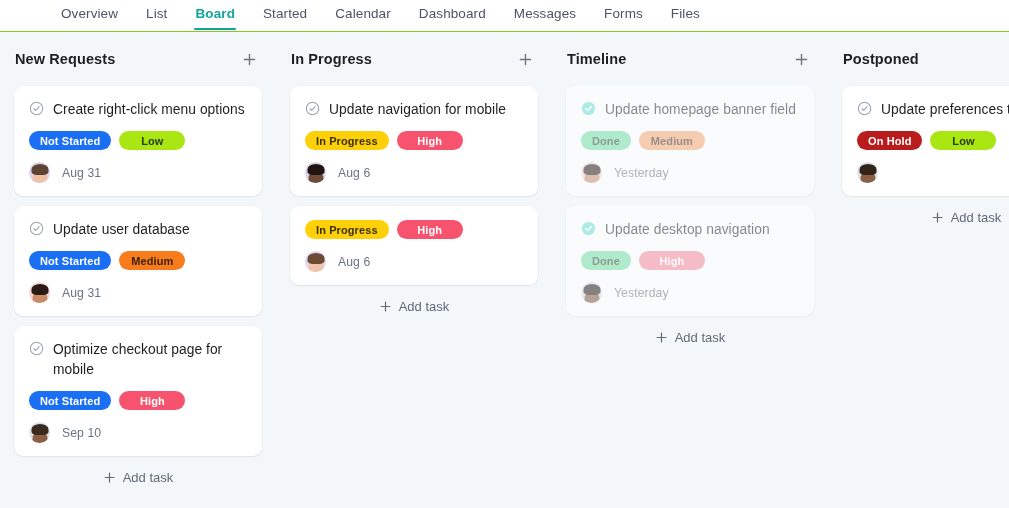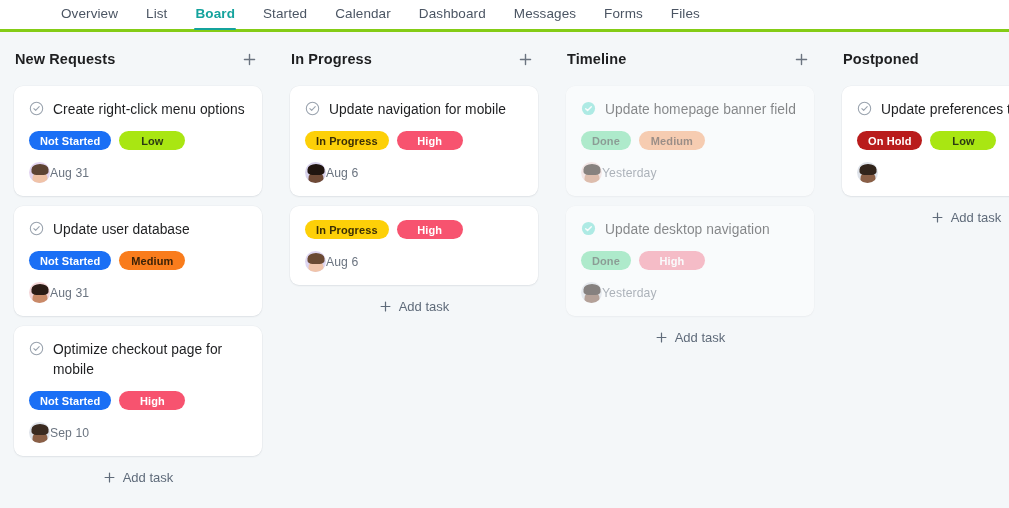--- a/index.html
+++ b/index.html
@@ -18,21 +18,21 @@
   }
 
   
   .topnav {
     height: 32px;
     background: #ffffff;
     display: flex;
     align-items: flex-start;
     padding-left: 47px;
     gap: 0px;
-    border-bottom: 3px solid #84cc16;
+    border-bottom: 1px solid #84cc16;
   }
 
   .nav-tab {
     position: relative;
     font-size: 13.5px;
     color: #4b5563;
     padding: 6px 14px 9px 14px;
     cursor: pointer;
     white-space: nowrap;
     letter-spacing: 0.1px;
@@ -119,21 +119,21 @@
     align-items: center;
     justify-content: center;
     font-size: 11px;
     font-weight: 700;
     padding: 0 11px;
     white-space: nowrap;
     letter-spacing: 0.1px;
   }
   .tag.w-wide { min-width: 66px; }
 
-  .meta { display: flex; align-items: center; gap: 0; }
+  .meta { display: flex; align-items: center; gap: 12px; }
 
   .avatar {
     width: 21px; height: 21px;
     border-radius: 50%;
     flex: 0 0 auto;
     position: relative;
     overflow: hidden;
   }
   .avatar .face {
     position: absolute;

